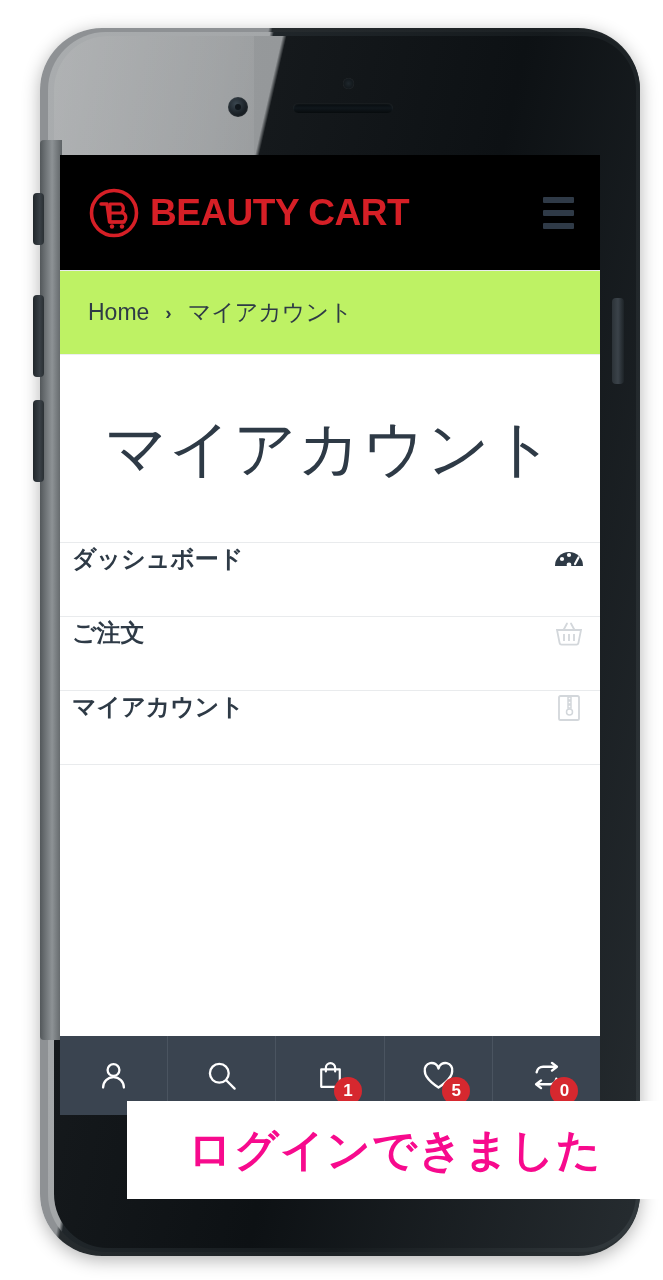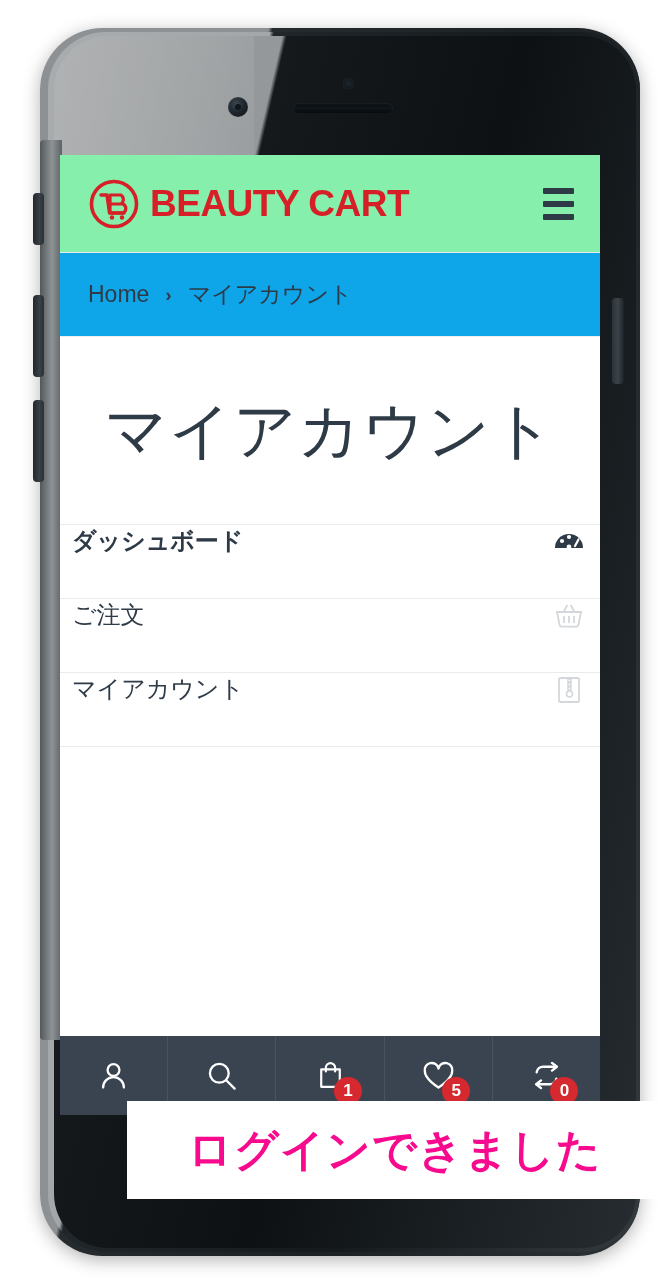--- a/index.html
+++ b/index.html
@@ -99,22 +99,22 @@
   #screen {
     position: absolute;
     left: 42px; top: 135px;
     width: 540px; height: 960px;
     background: #ffffff;
     overflow: hidden;
   }
 
   
   .site-header {
-    height: 98px;
-    background: #86efac;
+    height: 116px;
+    background: #000000;
     display: flex; align-items: center;
     padding: 0 14px 0 28px;
     border-bottom: 1px solid #e9ebed;
   }
   .brand { display: flex; align-items: center; gap: 10px; flex: 1; }
   .brand-mark { width: 52px; height: 52px; flex: none; }
   .brand-text {
     font-size: 37px; font-weight: 700; letter-spacing: -0.5px;
     color: #d61f26; white-space: nowrap;
   }
@@ -123,21 +123,21 @@
     justify-content: center; gap: 7px; align-items: center; cursor: pointer;
     margin-right: 6px;
   }
   .hamburger span {
     display: block; width: 31px; height: 6px; border-radius: 1px;
     background: #2f3a47;
   }
 
   
   .breadcrumb {
-    height: 84px; background: #0ea5e9;
+    height: 84px; background: #bef264;
     display: flex; align-items: center; gap: 16px;
     padding: 0 28px;
     border-bottom: 1px solid #eceef0;
     font-size: 23px; color: #2e3a46;
   }
   .crumb-sep { color: #2e3a46; font-size: 19px; font-weight: 700; }
 
   
   .page-title {
     padding: 58px 26px 58px 26px;
@@ -148,21 +148,21 @@
 
   
   .account-menu { border-top: 1px solid #e9ebed; }
   .account-item {
     display: flex; justify-content: space-between;
     height: 74px; padding: 0 14px 0 12px;
     border-bottom: 1px solid #e9ebed;
     cursor: pointer;
   }
   .account-item .label {
-    font-size: 24px; color: #2e3a46; font-weight: 400;
+    font-size: 24px; color: #2e3a46; font-weight: 700;
   }
   .account-item.active .label { font-weight: 700; }
   .account-item .icon { width: 34px; height: 34px; flex: none;
      display:flex; align-items:center; justify-content:center; }
   .account-item .icon svg { display:block; }
 
   
   .bottom-nav {
     position: absolute; left: 0; bottom: 0;
     width: 100%; height: 79px;

